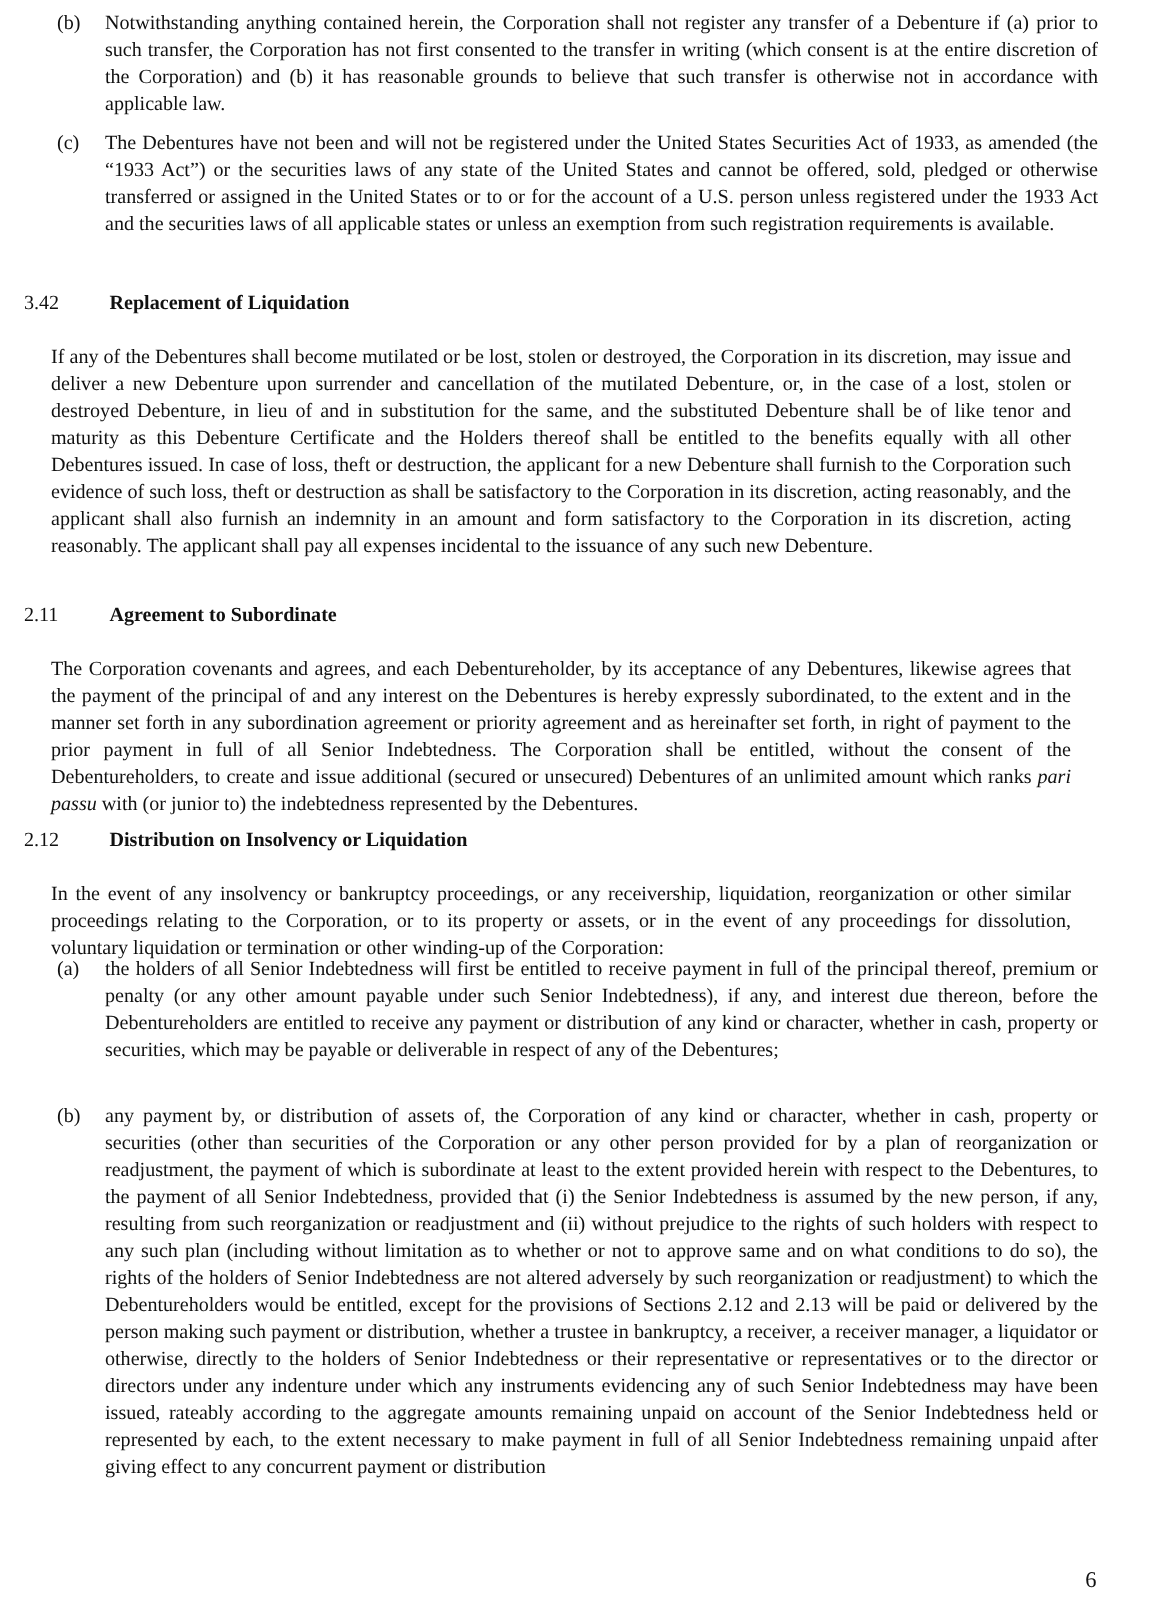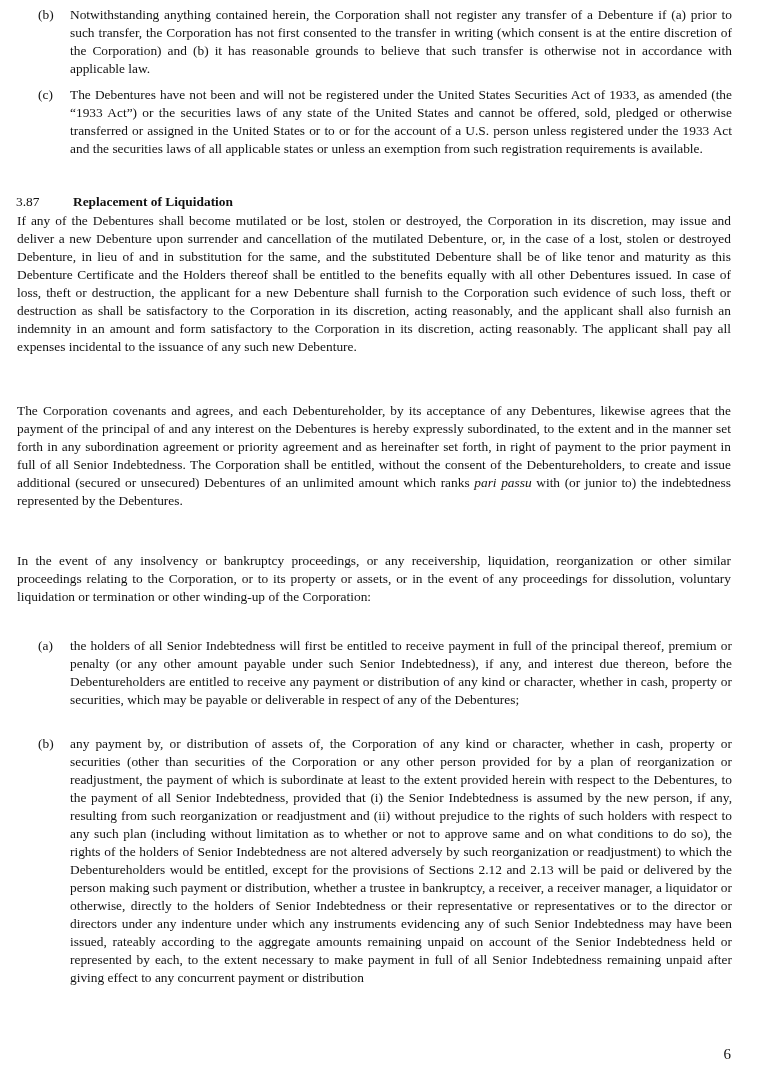--- a/index.html
+++ b/index.html
@@ -8,21 +8,21 @@
     font-family: "Liberation Serif", "DejaVu Serif", serif;
     color: #111111; font-size: 13.4px; line-height: 18px;
   }
   .just { text-align: justify; text-align-last: left; }
   .item { position: relative; padding-left: 54px; margin: 0; }
   .item .marker { position: absolute; left: 22px; top: 0; }
   .block { position: absolute; left: 16px; width: 716px; }
   .sec-head { margin: 0; }
   .sec-num { display: inline-block; width: 57px; }
   .sec-title { font-weight: bold; }
-  p { margin: 1px; }
+  p { margin: 18px; }
   b.term { font-weight: normal; }
   .page-num { position: absolute; right: 37px; top: 1045px; font-size: 15px; }
 </style>
 </head>
 <body>
 
 <div>
 
   <div class="block" style="top:6px;">
     <div class="item just">
@@ -33,30 +33,36 @@
 
   <div class="block" style="top:86px;">
     <div class="item just">
       <span class="marker">(c)</span>
       <span>The Debentures have not been and will not be registered under the United States Securities Act of 1933, as amended (the “</span><b class="term">1933 Act</b><span>”) or the securities laws of any state of the United States and cannot be offered, sold, pledged or otherwise transferred or assigned in the United States or to or for the account of a U.S. person unless registered under the 1933 Act and the securities laws of all applicable states or unless an exemption from such registration requirements is available.</span>
     </div>
   </div>
 
   <div class="block" style="top:193px;">
     <p class="sec-head">
-      <span class="sec-num">3.87</span><span class="sec-title">Replacement of Liquidation</span>
+      <span class="sec-num">3.42</span><span class="sec-title">Replacement of Liquidation</span>
     </p>
     <p class="just">If any of the Debentures shall become mutilated or be lost, stolen or destroyed, the Corporation in its discretion, may issue and deliver a new Debenture upon surrender and cancellation of the mutilated Debenture, or, in the case of a lost, stolen or destroyed Debenture, in lieu of and in substitution for the same, and the substituted Debenture shall be of like tenor and maturity as this Debenture Certificate and the Holders thereof shall be entitled to the benefits equally with all other Debentures issued.  In case of loss, theft or destruction, the applicant for a new Debenture shall furnish to the Corporation such evidence of such loss, theft or destruction as shall be satisfactory to the Corporation in its discretion, acting reasonably, and the applicant shall also furnish an indemnity in an amount and form satisfactory to the Corporation in its discretion, acting reasonably.  The applicant shall pay all expenses incidental to the issuance of any such new Debenture.</p>
   </div>
 
   <div class="block" style="top:401px;">
+    <p class="sec-head">
+      <span class="sec-num">2.11</span><span class="sec-title">Agreement to Subordinate</span>
+    </p>
     <p class="just"><span>The Corporation covenants and agrees, and each Debentureholder, by its acceptance of any Debentures, likewise agrees that the payment of the principal of and any interest on the Debentures is hereby expressly subordinated, to the extent and in the manner set forth in any subordination agreement or priority agreement and as hereinafter set forth, in right of payment to the prior payment in full of all Senior Indebtedness.  The Corporation shall be entitled, without the consent of the Debentureholders, to create and issue additional (secured or unsecured) Debentures of an unlimited amount which ranks </span><i>pari passu</i><span> with (or junior to) the indebtedness represented by the Debentures.</span></p>
   </div>
 
   <div class="block" style="top:551px;">
+    <p class="sec-head">
+      <span class="sec-num">2.12</span><span class="sec-title">Distribution on Insolvency or Liquidation</span>
+    </p>
     <p class="just">In the event of any insolvency or bankruptcy proceedings, or any receivership, liquidation, reorganization or other similar proceedings relating to the Corporation, or to its property or assets, or in the event of any proceedings for dissolution, voluntary liquidation or termination or other winding-up of the Corporation:</p>
   </div>
 
   <div class="block" style="top:637px;">
     <div class="item just">
       <span class="marker">(a)</span>
       <span>the holders of all Senior Indebtedness will first be entitled to receive payment in full of the principal thereof, premium or penalty (or any other amount payable under such Senior Indebtedness), if any, and interest due thereon, before the Debentureholders are entitled to receive any payment or distribution of any kind or character, whether in cash, property or securities, which may be payable or deliverable in respect of any of the Debentures;</span>
     </div>
   </div>
 

